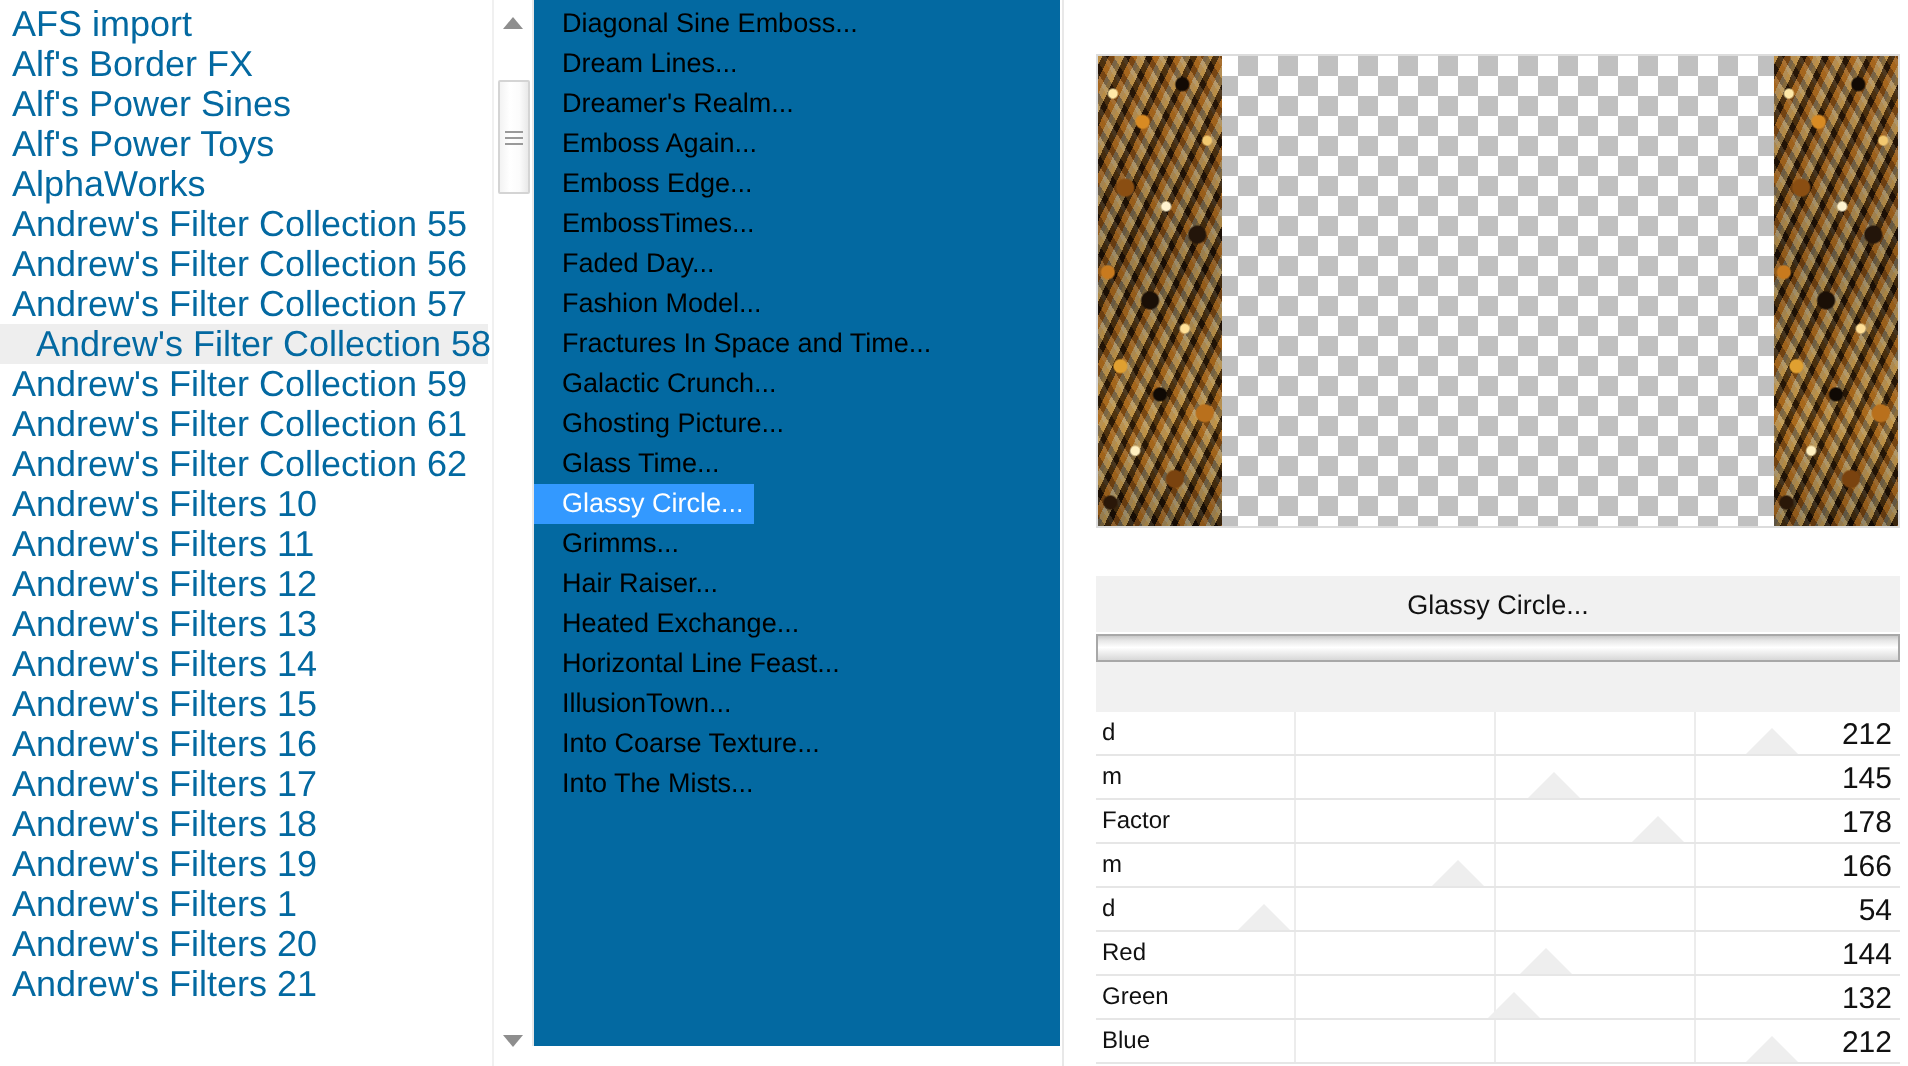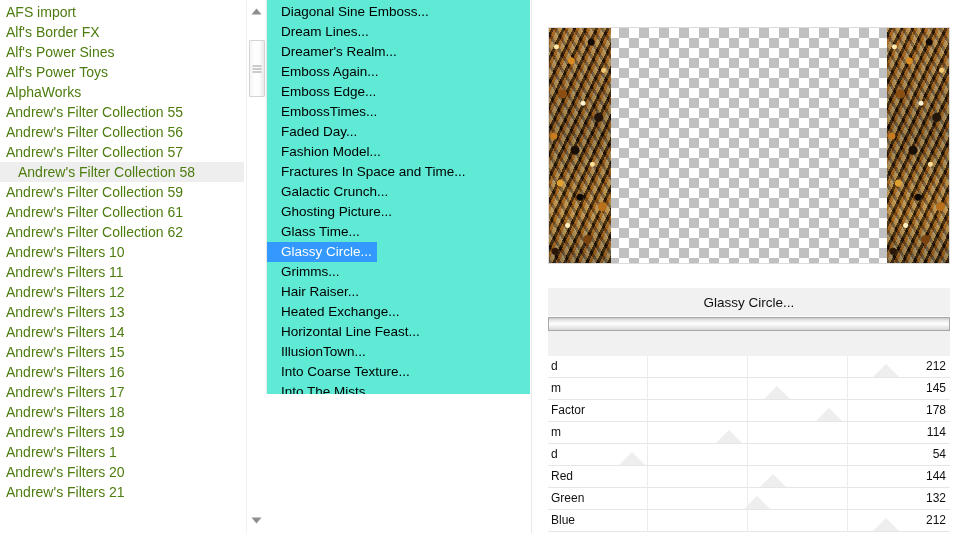--- a/index.html
+++ b/index.html
@@ -37,22 +37,22 @@
     left: 0; top: 0;
     width: 244px;
     padding: 2px 0 0 0;
     margin: 0;
     list-style: none;
   }
   .cat-item {
     height: 20px;
     line-height: 20px;
     padding-left: 6px;
-    font-size: 14px;
-    color: #4d7c0f;
+    font-size: 18px;
+    color: #0369a1;
     white-space: nowrap;
     box-sizing: border-box;
   }
   .cat-item.hover {
     background: #eeeeee;
     padding-left: 18px;
   }
 
   
   .scrollbar {
@@ -104,22 +104,22 @@
     display: block;
     height: 1px;
     background: #9a9a9a;
     margin: 2px 0;
   }
 
   
   .fx-panel {
     position: absolute;
     left: 266px; top: 0;
-    width: 264px; height: 394px;
-    background: #5eead4;
+    width: 264px; height: 523px;
+    background: #0369a1;
     border-left: 1px solid #e8e8e8;
     box-sizing: border-box;
     overflow: hidden;
   }
   .fx-list {
     margin: 0;
     padding: 2px 0 0 0;
     list-style: none;
   }
   .fx-item {
@@ -258,21 +258,21 @@
   .param-label {
     position: absolute;
     left: 3px; top: 3px;
     font-size: 12px;
     color: #111;
     z-index: 2;
   }
   .param-value {
     position: absolute;
     right: 4px; top: 3px;
-    font-size: 12px;
+    font-size: 15px;
     color: #111;
     z-index: 2;
     margin-left: 40px;
   }
 </style>
 </head>
 <body>
 
 <div id="app">
 
@@ -389,21 +389,21 @@
         <div class="param-row">
           <div class="param-ticks"></div>
           <div class="param-thumb" style="left: 70%;"></div>
           <div class="param-label">Factor</div>
           <div class="param-value">178</div>
         </div>
         <div class="param-row">
           <div class="param-ticks"></div>
           <div class="param-thumb" style="left: 45%;"></div>
           <div class="param-label">m</div>
-          <div class="param-value">114</div>
+          <div class="param-value">166</div>
         </div>
         <div class="param-row">
           <div class="param-ticks"></div>
           <div class="param-thumb" style="left: 21%;"></div>
           <div class="param-label">d</div>
           <div class="param-value">54</div>
         </div>
         <div class="param-row">
           <div class="param-ticks"></div>
           <div class="param-thumb" style="left: 56%;"></div>

